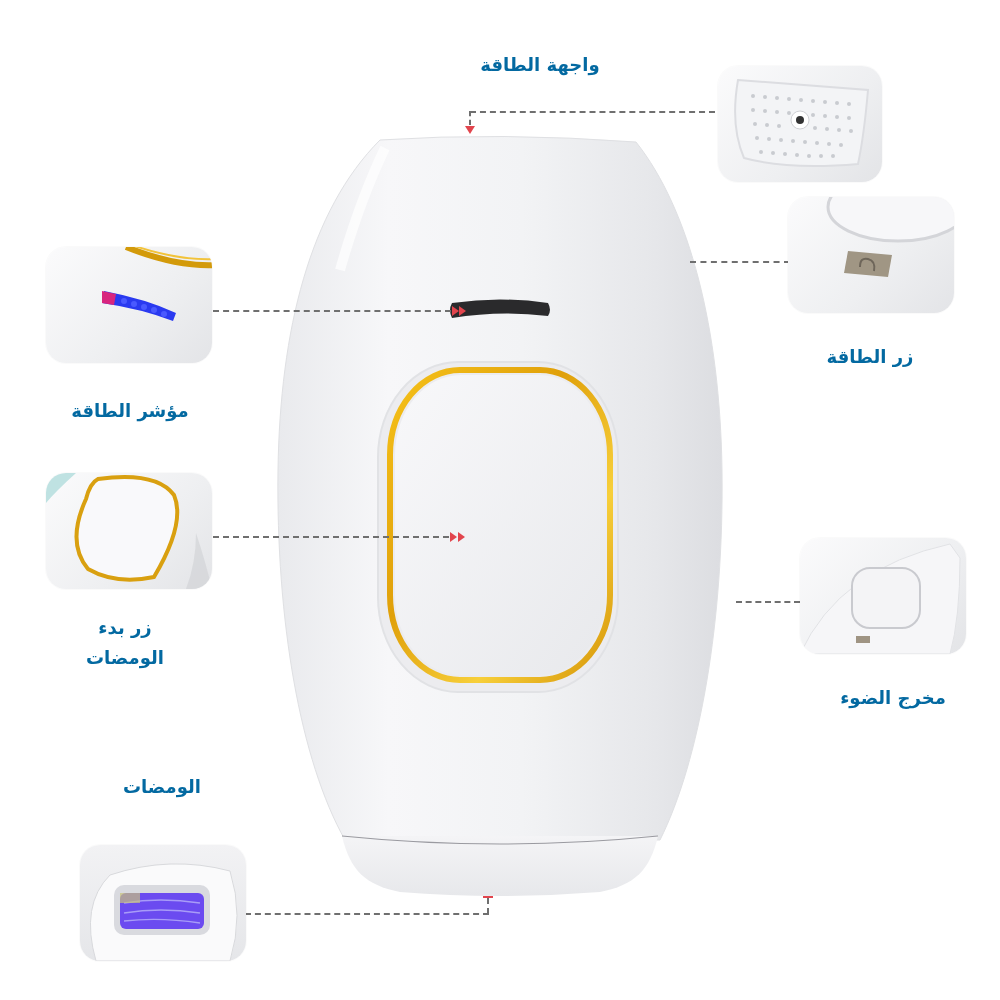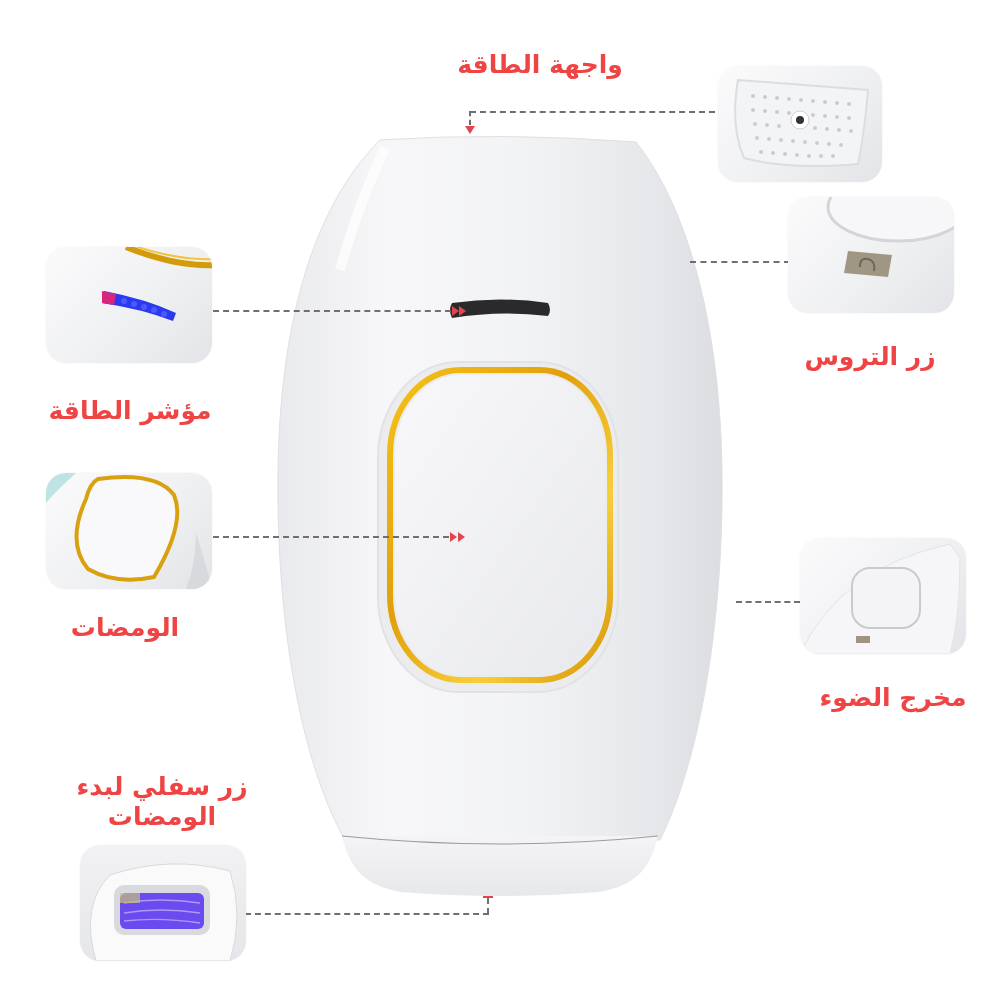--- a/index.html
+++ b/index.html
@@ -5,23 +5,23 @@
     html, body { margin: 0; padding: 0; }
     body {
       width: 1000px; height: 1000px; position: relative; overflow: hidden;
       background: #ffffff;
       font-family: "DejaVu Sans", sans-serif;
     }
     .label {
       position: absolute;
       direction: rtl;
       font-weight: bold;
-      font-size: 25px;
+      font-size: 18px;
       line-height: 30px;
-      color: #ef4444;
+      color: #0369a1;
       text-align: center;
       white-space: nowrap;
     }
     .thumb {
       position: absolute;
       border-radius: 20px;
       overflow: hidden;
       background: linear-gradient(135deg, #fbfbfc 0%, #eeeff1 60%, #e3e4e7 100%);
       box-shadow: 0 0 0 1px rgba(0,0,0,0.02);
     }
@@ -228,26 +228,26 @@
     <path d="M 16 116 Q 0 60 30 30 Q 90 10 150 26 Q 164 70 150 116 Z" fill="#fafafb" stroke="#d8d9dc"></path>
     <rect x="34" y="40" width="96" height="50" rx="10" fill="#d9dadf"></rect>
     <rect x="40" y="48" width="84" height="36" rx="6" fill="#6b4bf0"></rect>
     <path d="M 44 58 Q 80 52 120 58 M 44 68 Q 80 62 120 68 M 44 76 Q 80 72 120 78" stroke="#a89cf7" stroke-width="1.4" fill="none"></path>
     <rect x="40" y="48" width="20" height="10" fill="#c7c27a" opacity="0.7"></rect>
   </svg>
 </div>
 
 <div class="label" style="left:440px; top:50px; width:200px;">واجهة الطاقة</div>
 
-<div class="label" style="left:790px; top:342px; width:160px;">زر التروس</div>
+<div class="label" style="left:790px; top:342px; width:160px;">زر الطاقة</div>
 
 <div class="label" style="left:40px; top:396px; width:180px;">مؤشر الطاقة</div>
 
 <div class="label" style="left:808px; top:683px; width:170px;">مخرج الضوء</div>
 
 <div style="position:absolute; left:40px; top:613px; width:170px;">
+  <div class="label" style="position:static;">زر بدء</div>
   <div class="label" style="position:static;">الومضات</div>
 </div>
 
 <div style="position:absolute; left:72px; top:772px; width:180px;">
-  <div class="label" style="position:static;">زر سفلي لبدء</div>
   <div class="label" style="position:static;">الومضات</div>
 </div>
 
 </body></html>

